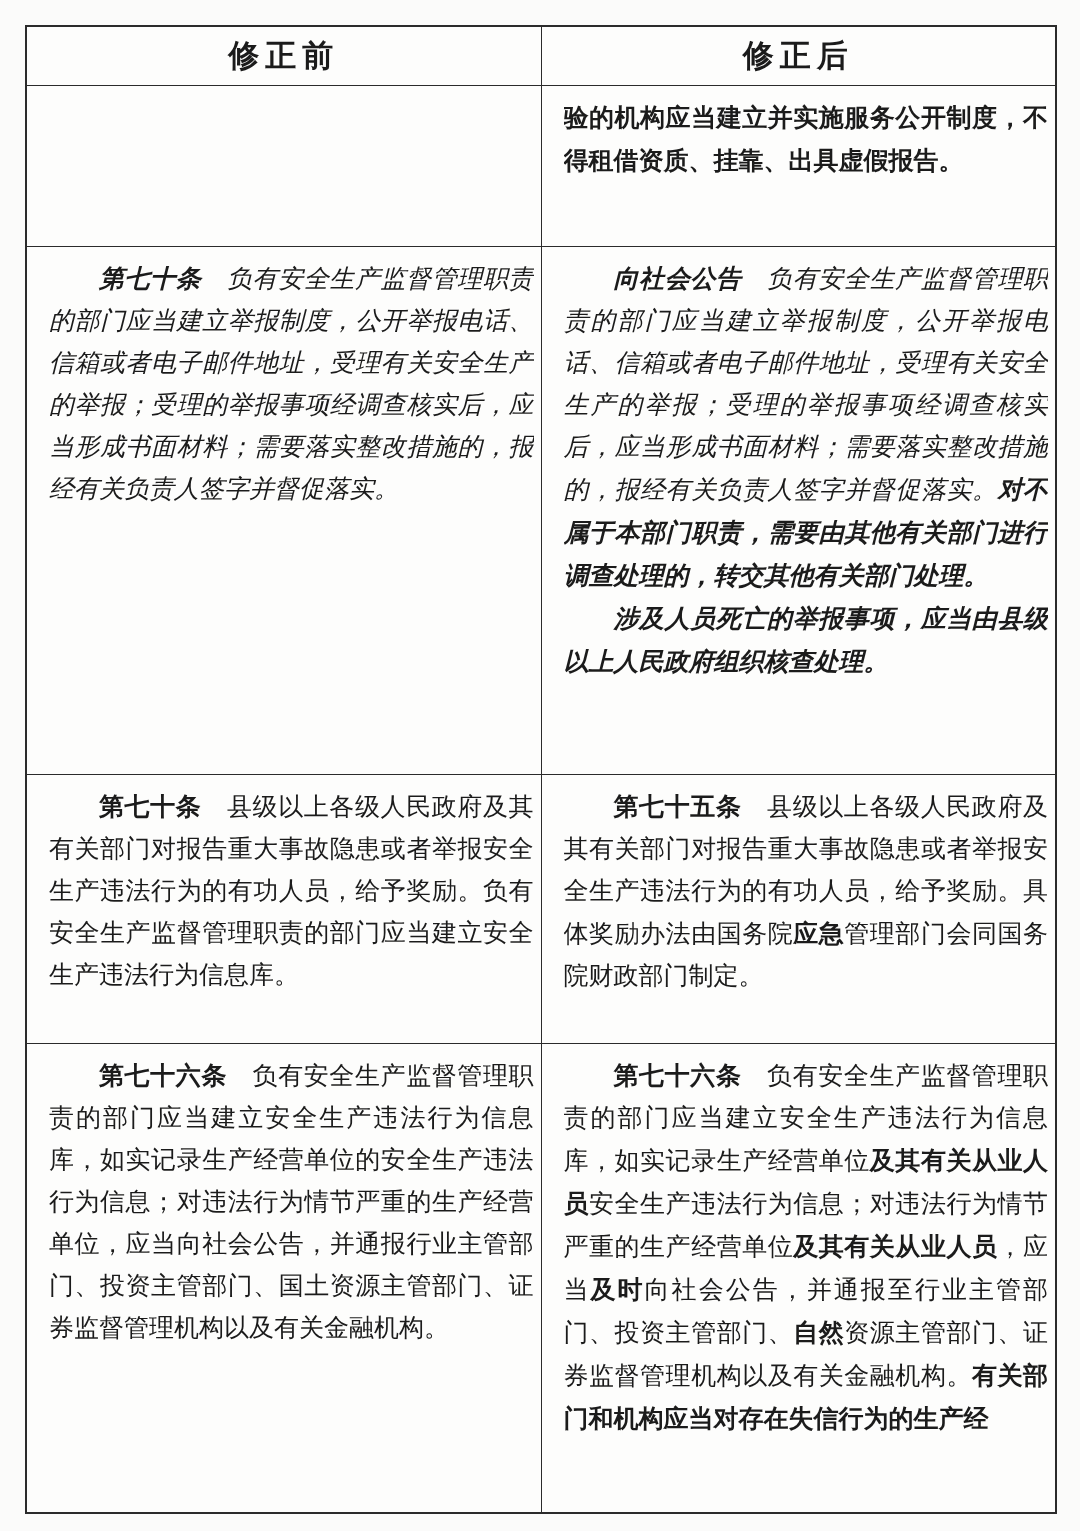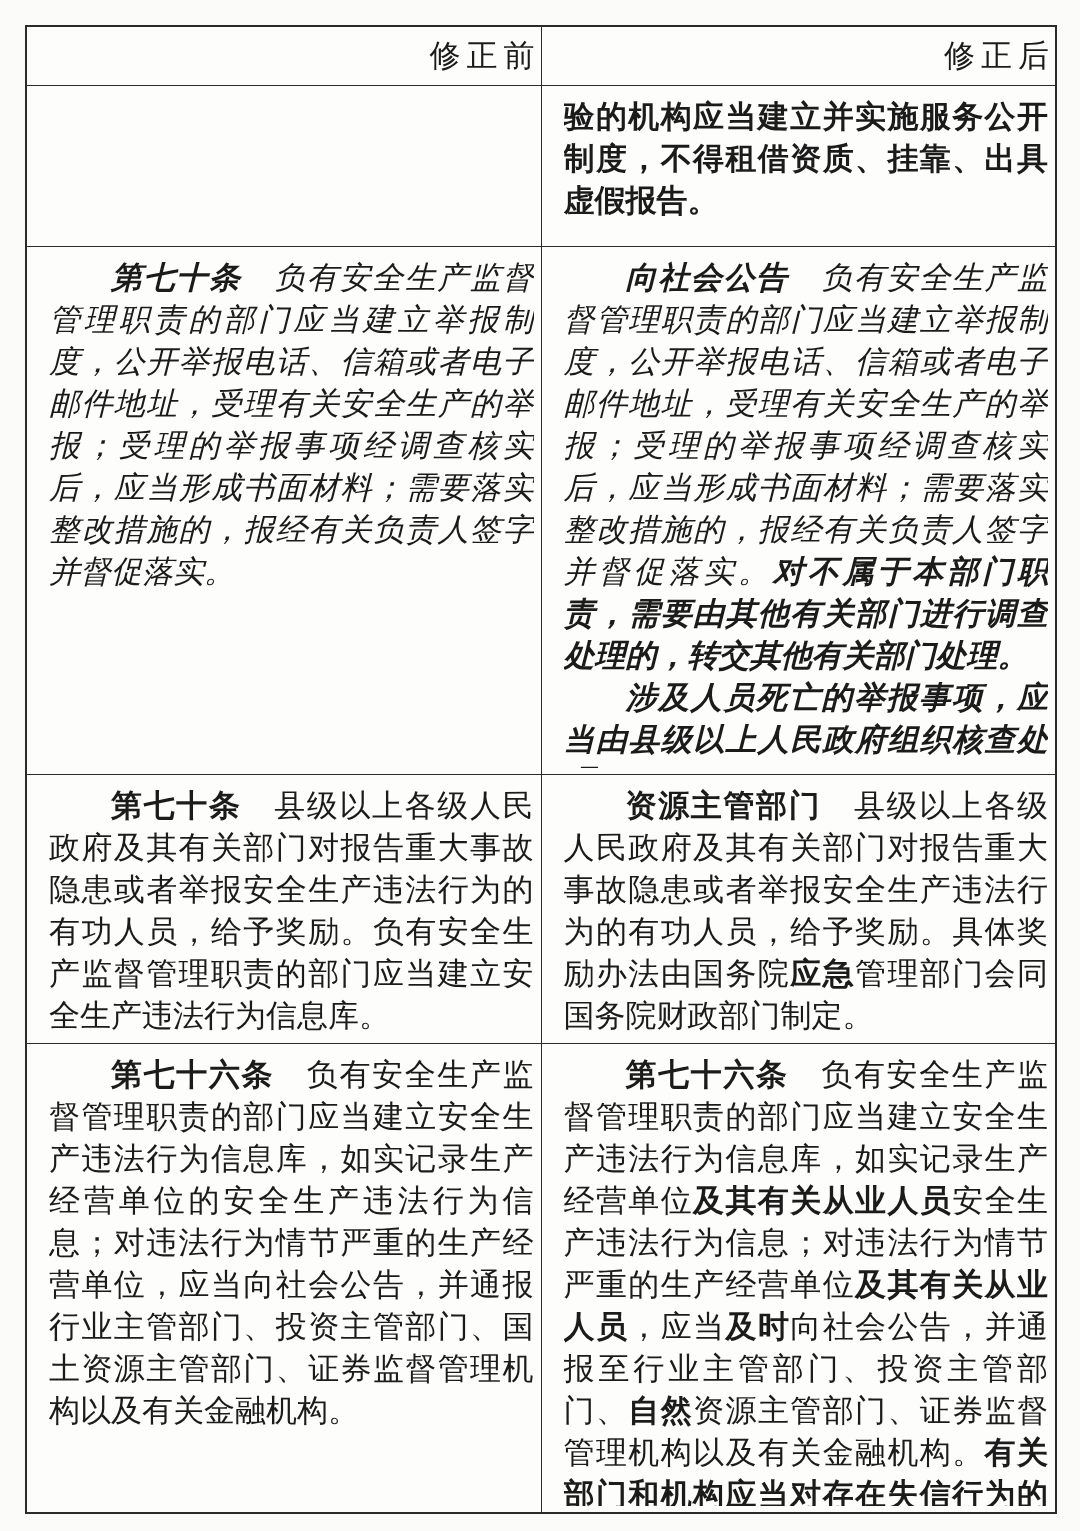--- a/index.html
+++ b/index.html
@@ -22,32 +22,32 @@
     table-layout: fixed;
     width: 1031px;
     background: #fdfdfc;
     border: 2.5px solid #2b2b2b;
   }
   col.half { width: 515px; }
   th.col-head {
     border: 1.5px solid #2b2b2b;
     height: 58px;
     vertical-align: middle;
-    text-align: right;
+    text-align: center;
     font-size: 31px;
-    font-weight: 400;
+    font-weight: 700;
     letter-spacing: 6px;
     font-family: "Liberation Sans", "DejaVu Sans", sans-serif;
     padding: 0;
   }
   td.cell {
     border: 1.5px solid #2b2b2b;
     vertical-align: top;
     padding: 10px 7px 6px 22px;
-    font-size: 31px;
+    font-size: 25px;
     line-height: 42px;
     text-align: justify;
     text-justify: inter-character;
     margin-left: 44px;
   }
   .cell-inner { overflow: hidden; }
   .para { margin: 0; }
   .para.indent { text-indent: 2em; }
   .seg { font-weight: 400; }
   .seg.b {
@@ -95,21 +95,21 @@
           </td>
         </tr>
         <tr style="height: 268px;">
           <td class="cell">
             <div class="cell-inner" style="height: 252px;">
               <div class="para indent"><span class="seg b">第七十条　</span><span class="seg">县级以上各级人民政府及其有关部门对报告重大事故隐患或者举报安全生产违法行为的有功人员，给予奖励。负有安全生产监督管理职责的部门应当建立安全生产违法行为信息库。</span></div>
             </div>
           </td>
           <td class="cell">
             <div class="cell-inner" style="height: 252px;">
-              <div class="para indent"><span class="seg b">资源主管部门　</span><span class="seg">县级以上各级人民政府及其有关部门对报告重大事故隐患或者举报安全生产违法行为的有功人员，给予奖励。具体奖励办法由国务院</span><span class="seg b">应急</span><span class="seg">管理部门会同国务院财政部门制定。</span></div>
+              <div class="para indent"><span class="seg b">第七十五条　</span><span class="seg">县级以上各级人民政府及其有关部门对报告重大事故隐患或者举报安全生产违法行为的有功人员，给予奖励。具体奖励办法由国务院</span><span class="seg b">应急</span><span class="seg">管理部门会同国务院财政部门制定。</span></div>
             </div>
           </td>
         </tr>
         <tr style="height: 468px;">
           <td class="cell">
             <div class="cell-inner" style="height: 452px;">
               <div class="para indent"><span class="seg b">第七十六条　</span><span class="seg">负有安全生产监督管理职责的部门应当建立安全生产违法行为信息库，如实记录生产经营单位的安全生产违法行为信息；对违法行为情节严重的生产经营单位，应当向社会公告，并通报行业主管部门、投资主管部门、国土资源主管部门、证券监督管理机构以及有关金融机构。</span></div>
             </div>
           </td>
           <td class="cell">

